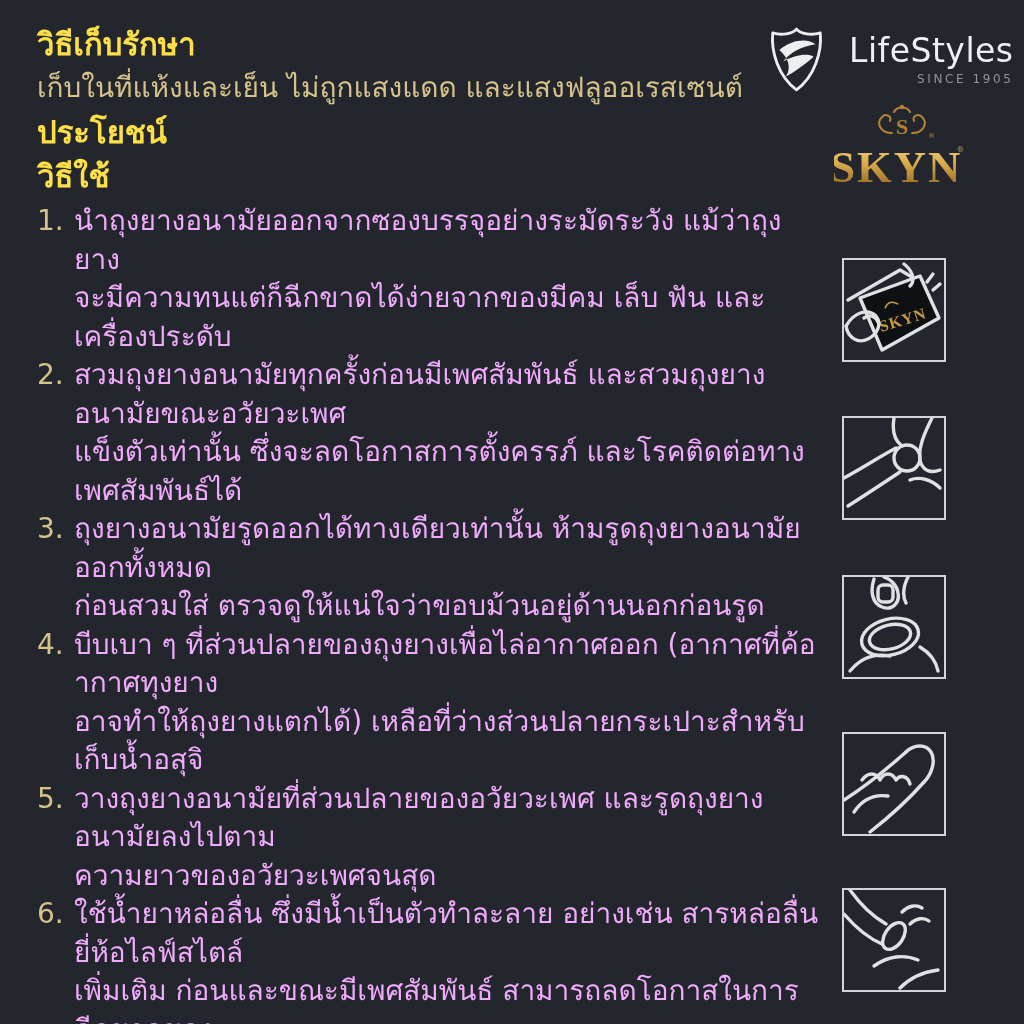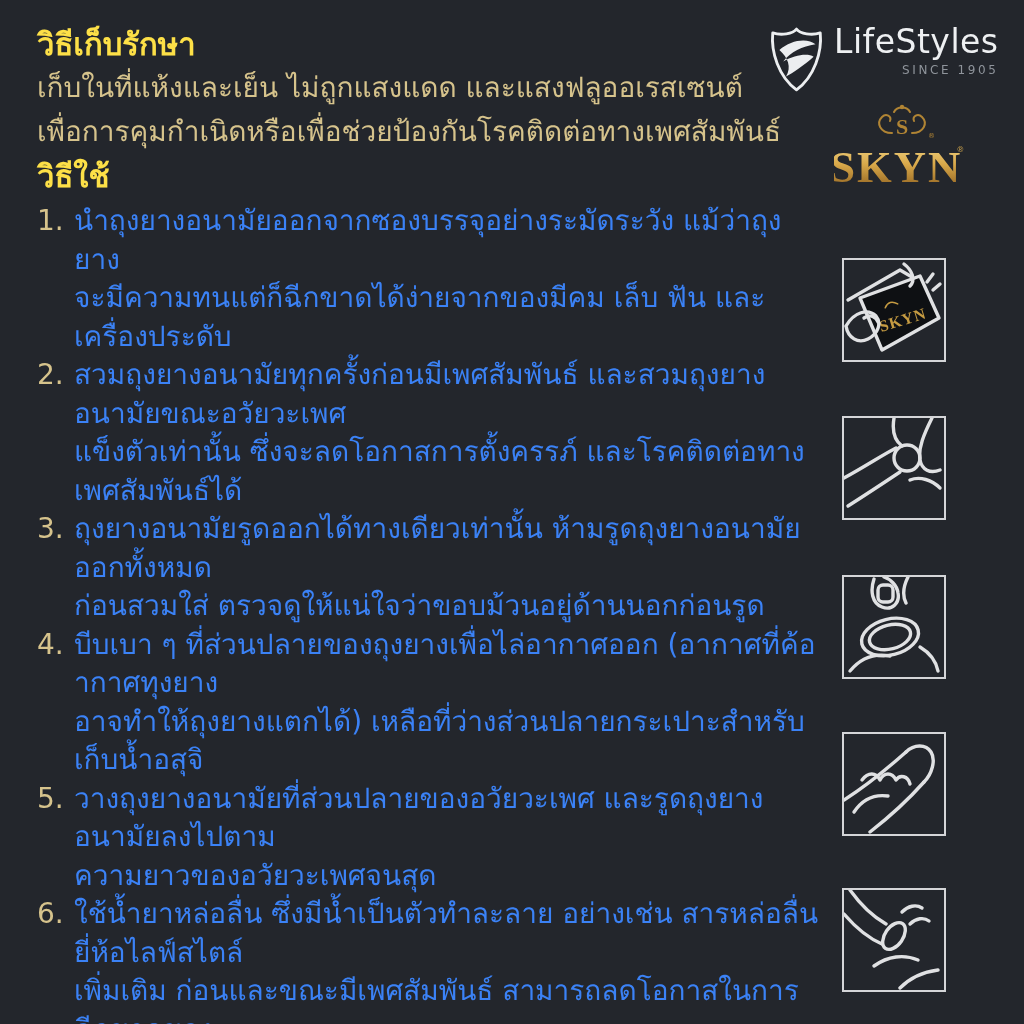--- a/index.html
+++ b/index.html
@@ -9,24 +9,24 @@
     font-family:"DejaVu Sans","Liberation Sans",sans-serif;
     position:relative;
     overflow:hidden;
   }
   .text-col { position:absolute; left:37px; top:22px; width:790px; }
   .h  { font-size:31px; font-weight:700; color:#fde047; line-height:44px; }
   .p  { font-size:28px; color:#d6c38c; line-height:44px; white-space:nowrap; }
   .list { margin-top:4px; }
   .item { display:flex; align-items:flex-start; }
   .num  { flex:0 0 37px; font-size:28px; line-height:38.5px; color:#d6c38c; }
-  .itxt { flex:1; font-size:28px; line-height:38.5px; color:#3b82f6; white-space:pre-line; }
+  .itxt { flex:1; font-size:28px; line-height:38.5px; color:#f0abfc; white-space:pre-line; }
 
   
-  .lifestyles { position:absolute; left:768px; top:24px; display:flex; align-items:flex-start; gap:9px; }
+  .lifestyles { position:absolute; left:768px; top:24px; display:flex; align-items:center; gap:24px; }
   .ls-shield { width:57px; height:71px; }
   .ls-word { font-size:33px; color:#eef0f2; letter-spacing:.5px; line-height:36px; }
   .ls-tag  { font-size:12px; letter-spacing:2.6px; color:#8f949b; text-align:right; margin-top:3px; }
   .ln2 { fill:none; stroke:#eceef0; stroke-width:3; stroke-linecap:round; stroke-linejoin:round; }
   .fill-w { fill:#eceef0; stroke:none; }
 
   .skyn { position:absolute; left:834px; top:103px; width:136px; text-align:center; }
   .skyn-crest { width:64px; height:40px; display:block; margin:0 auto -4px auto; }
   .gln { stroke:#b08434; fill:none; stroke-width:2; stroke-linecap:round; }
   .gfill { fill:#b08434; }
@@ -45,21 +45,21 @@
   .gthin { fill:none; stroke:#c59b42; stroke-width:1.6; stroke-linecap:round; }
 </style>
 </head>
 <body>
 
 <main>
 
   <section class="text-col">
     <div class="h">วิธีเก็บรักษา</div>
     <div class="p">เก็บในที่แห้งและเย็น ไม่ถูกแสงแดด และแสงฟลูออเรสเซนต์</div>
-    <div class="p">เพื่อการคุมกำเนิดหรือเพื่อช่วยป้องกันโรคติดต่อทางเพศสัมพันธ์</div>
+    <div class="h">ประโยชน์</div>
     <div class="h">วิธีใช้</div>
 
     <div class="list">
       <div class="item">
         <span class="num">1.</span>
         <div class="itxt">นำถุงยางอนามัยออกจากซองบรรจุอย่างระมัดระวัง แม้ว่าถุงยาง
 จะมีความทนแต่ก็ฉีกขาดได้ง่ายจากของมีคม เล็บ ฟัน และเครื่องประดับ</div>
       </div>
       <div class="item">
         <span class="num">2.</span>

